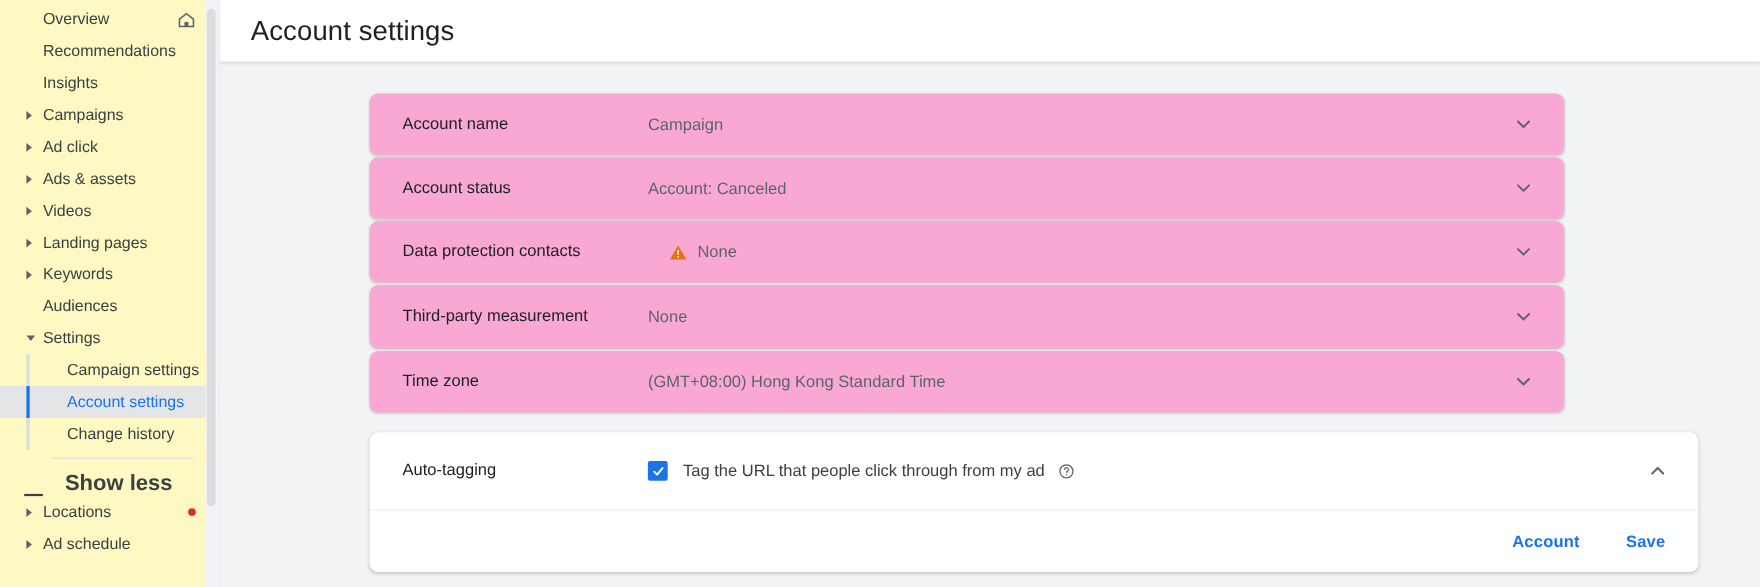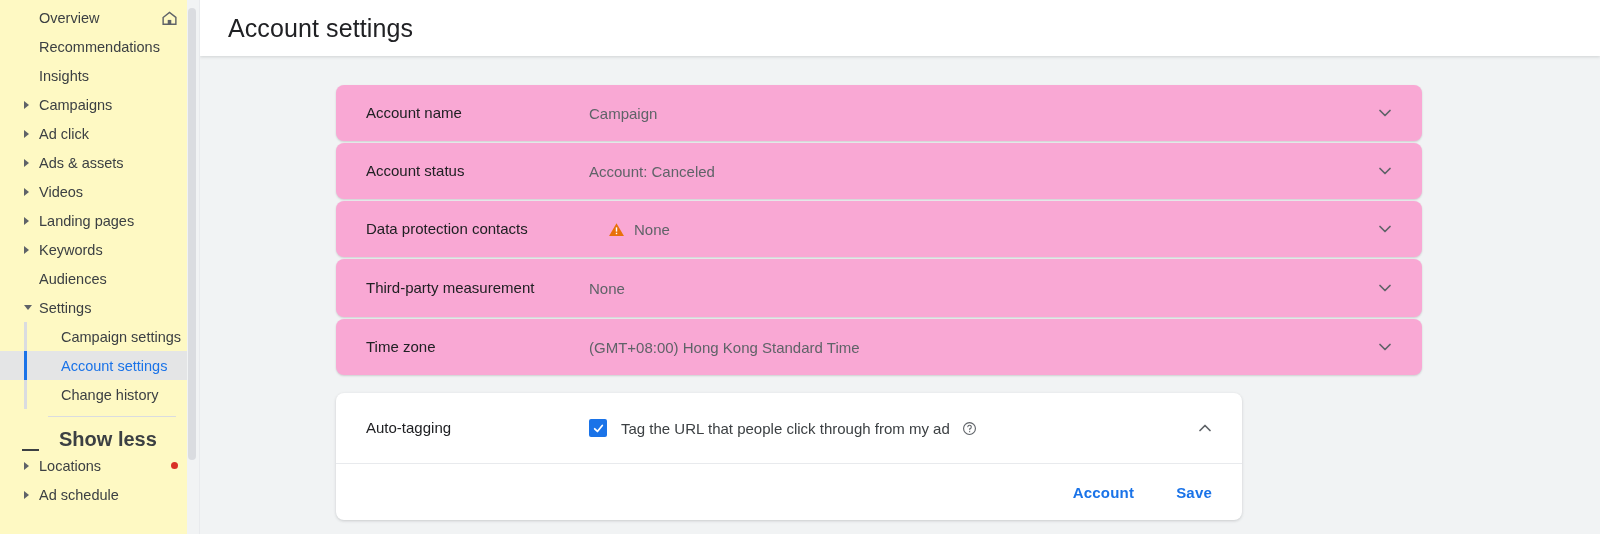--- a/index.html
+++ b/index.html
@@ -154,21 +154,21 @@
     display: flex; align-items: center; justify-content: center;
     width: 34px; height: 34px;
   }
 
   
   .expanded-card {
     background: #ffffff;
     border-radius: 8px;
     margin-top: 18px;
     box-shadow: 0 1px 3px rgba(60,64,67,0.22);
-    width: 906px;
+    width: 1208px;
   }
   .expanded-top {
     display: flex; align-items: center;
     min-height: 70px;
     padding: 0 20px 0 30px;
   }
   .expanded-top .row-label { font-size: 15px; color: #202124; }
   .checkbox {
     width: 18px; height: 18px;
     background: #1a73e8;

